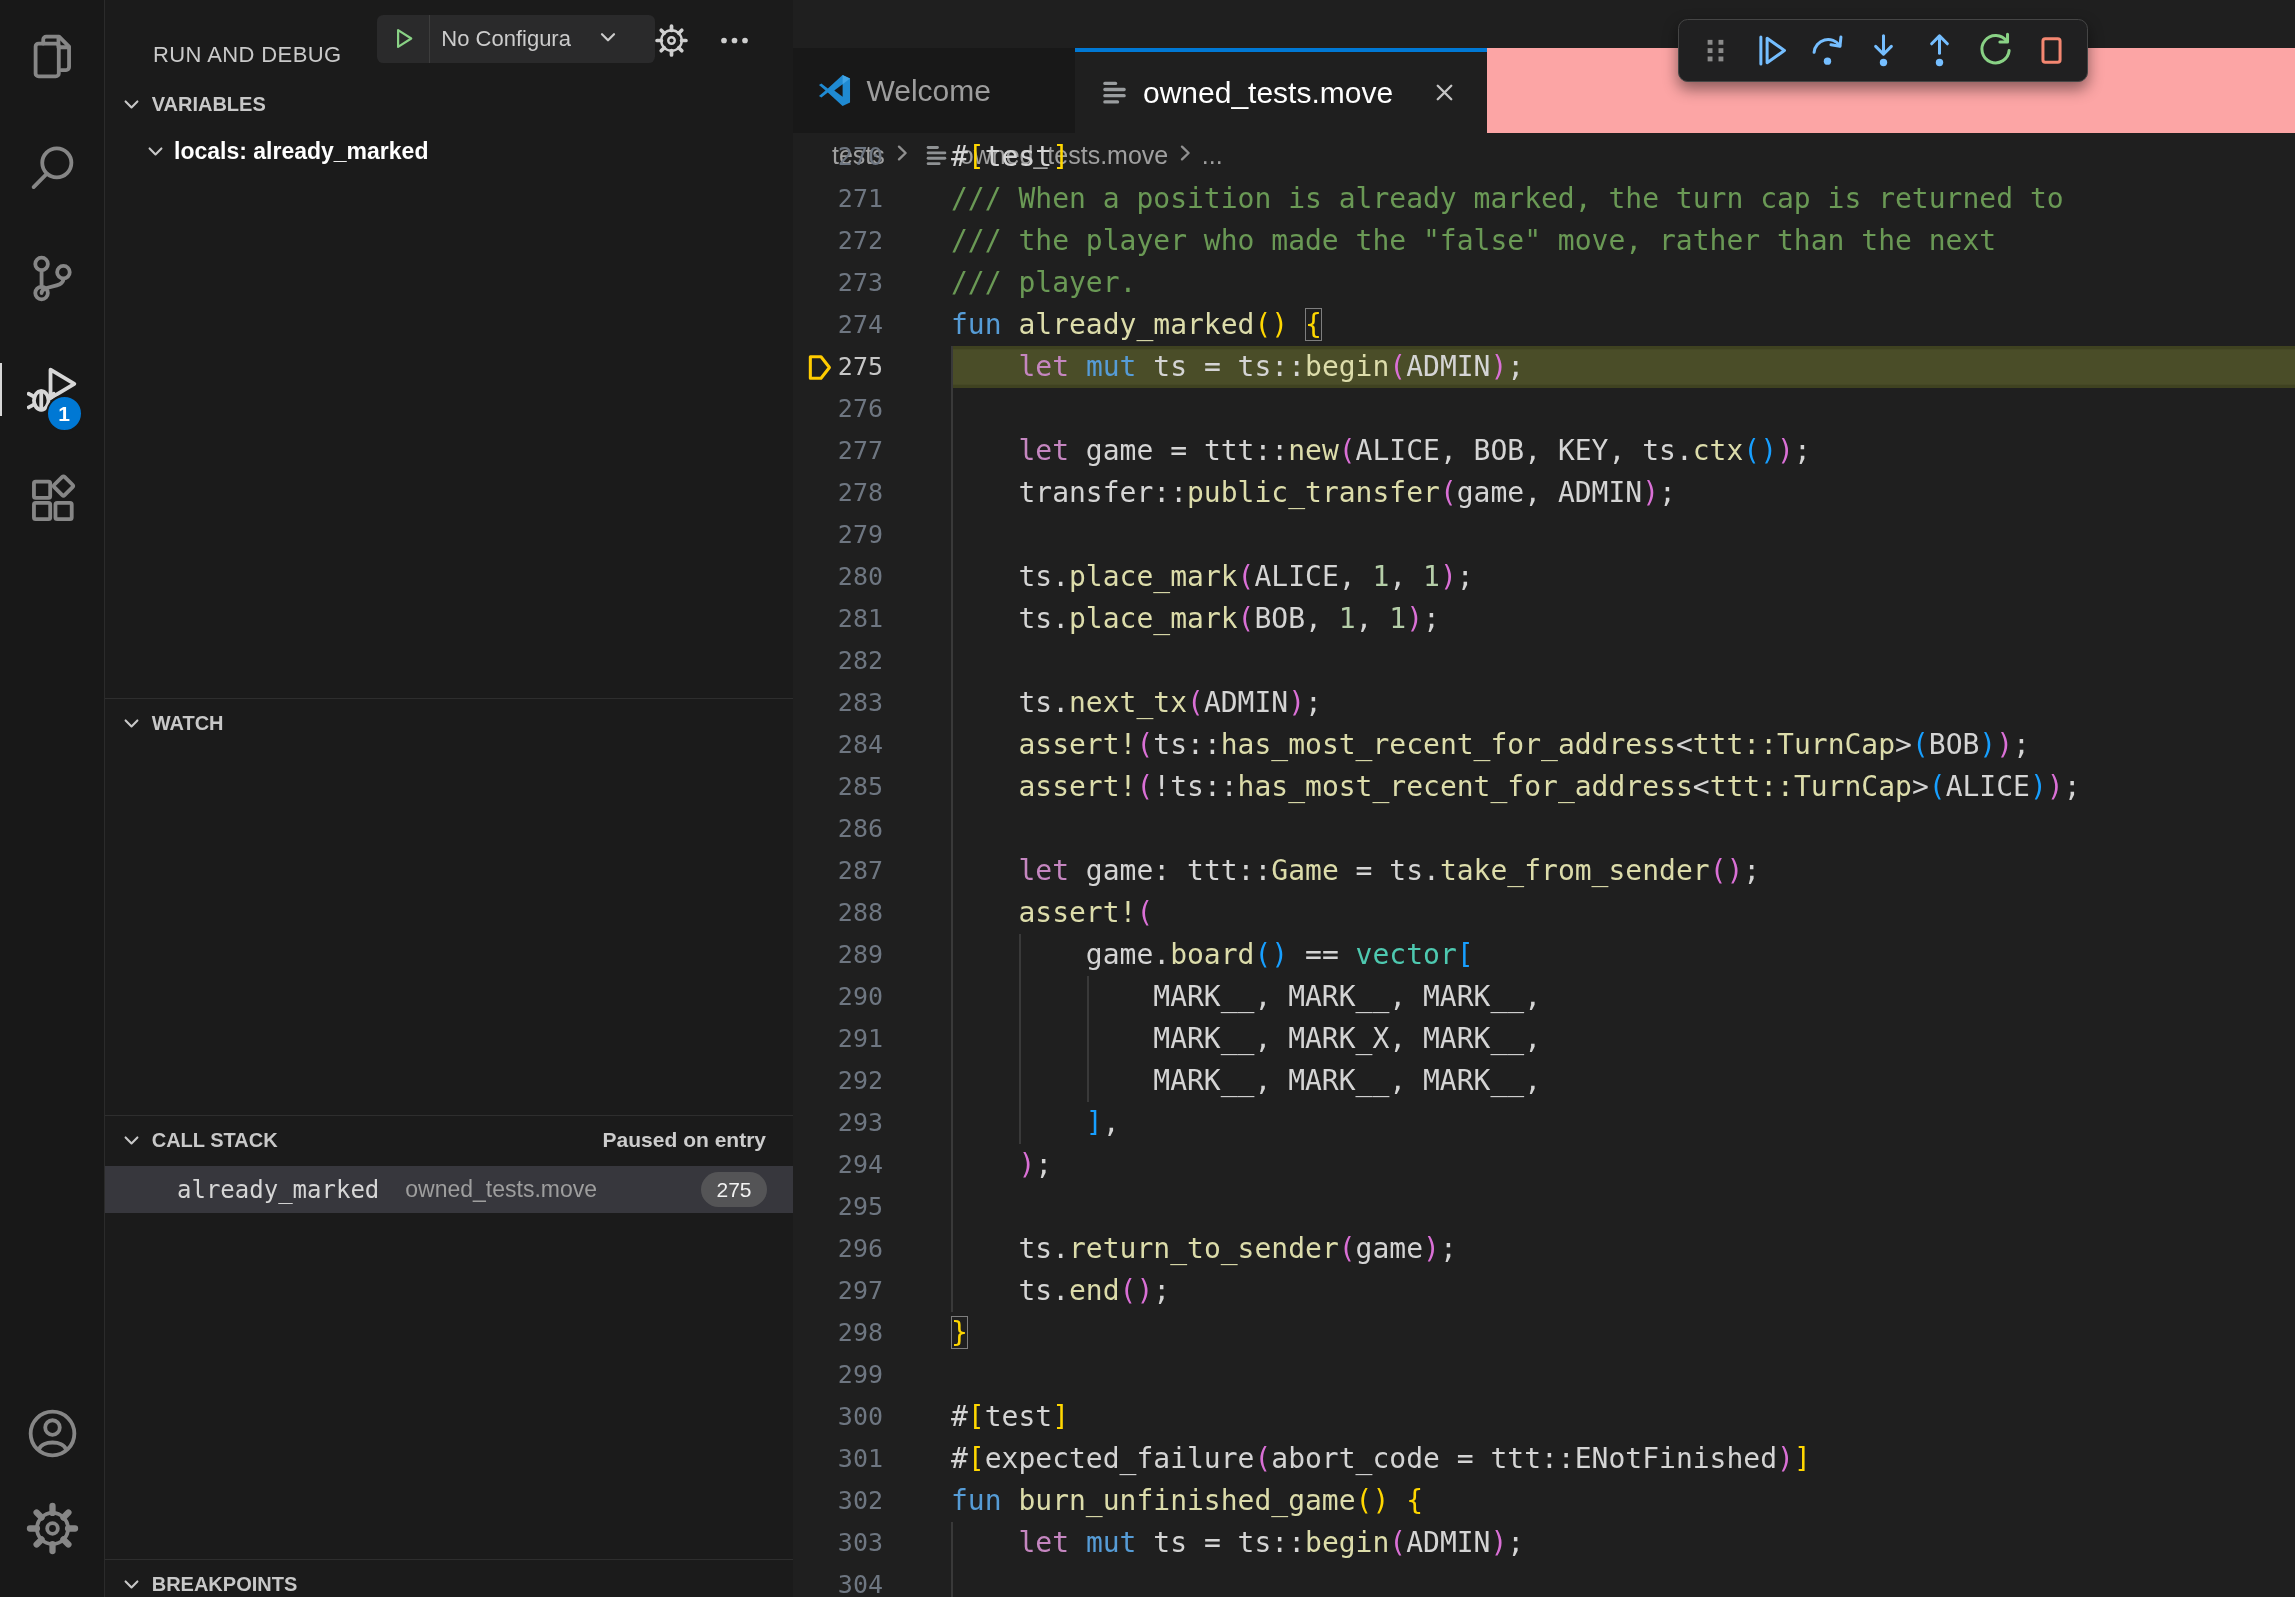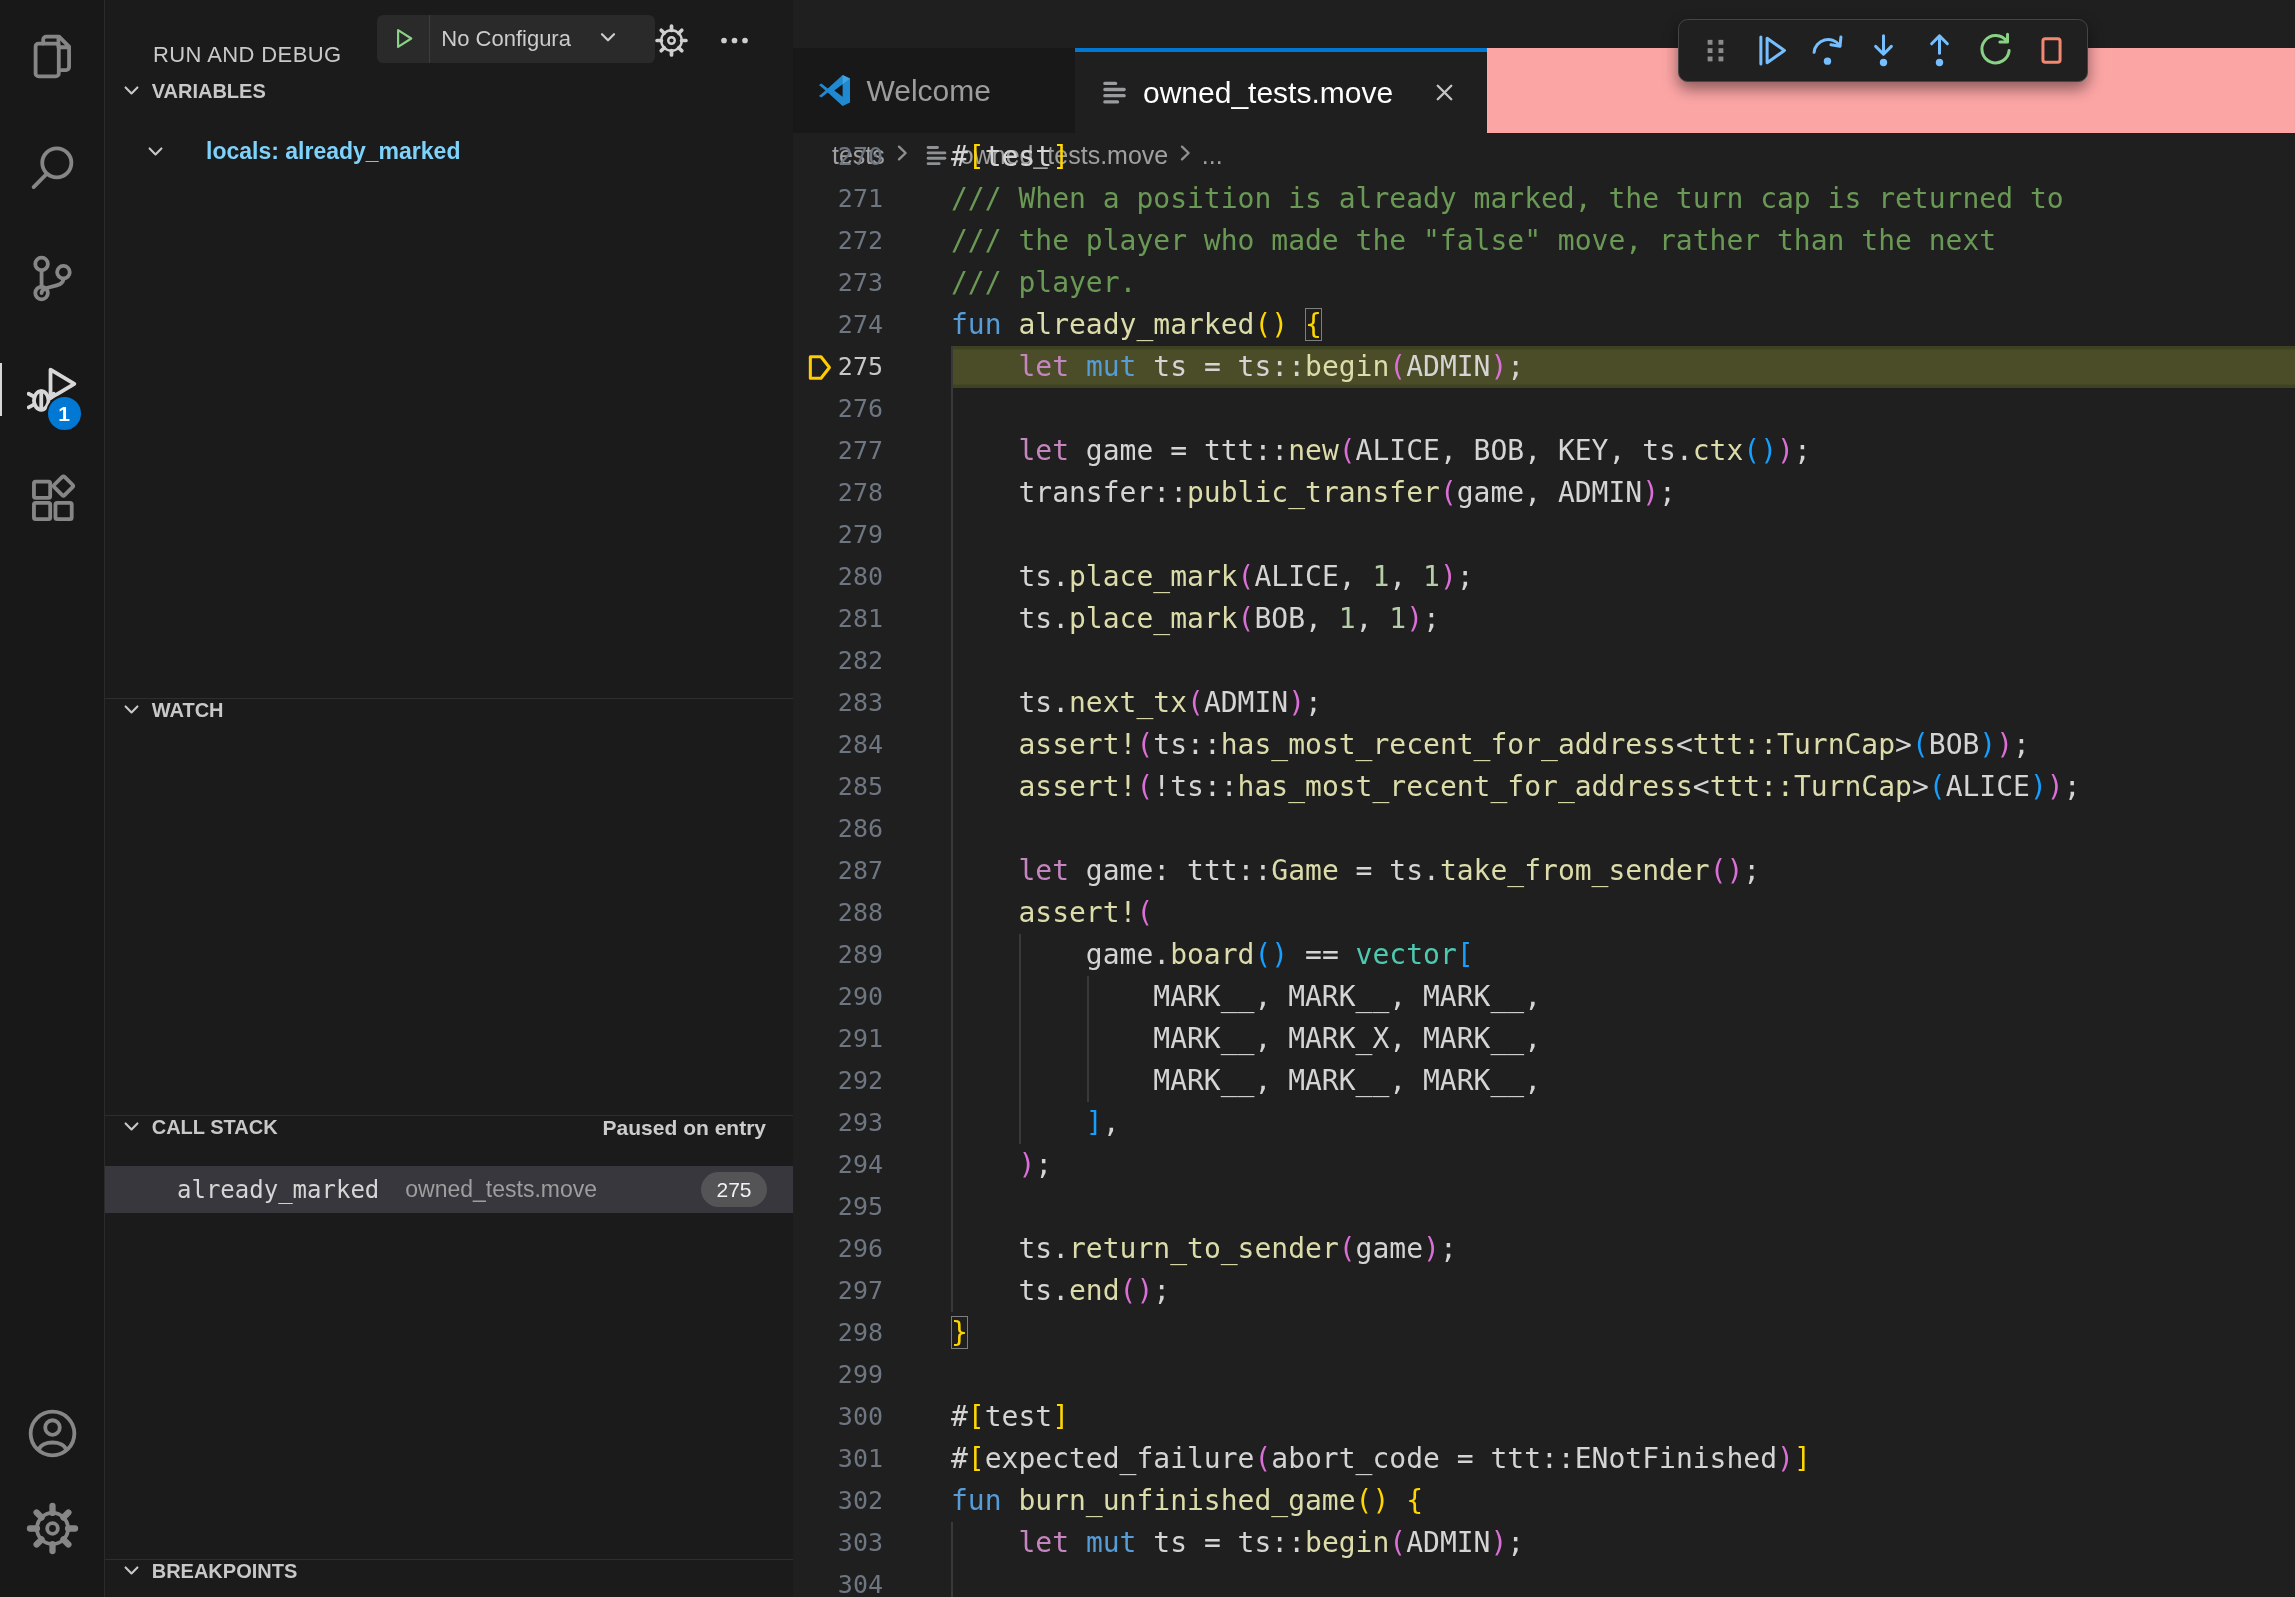--- a/index.html
+++ b/index.html
@@ -42,29 +42,29 @@
   .sb-action{ position:absolute; top:21px; width:39px; height:39px; display:flex; align-items:center; justify-content:center; cursor:pointer; }
   .sb-action svg{ width:35px; height:35px; stroke:#cfcfcf; fill:none; stroke-width:1.1; stroke-linecap:round; }
   #sb-gear{ left:547px; }
   #sb-more{ left:610px; }
   .sec{ position:absolute; left:0; right:0; }
   #sec-variables{ top:80px; height:618px; }
   #sec-watch{ top:698px; height:417px; border-top:0.8px solid #2e2e2e; }
   #sec-callstack{ top:1115px; height:444px; border-top:0.8px solid #2e2e2e; }
   #sec-breakpoints{ top:1559px; bottom:12px; border-top:0.8px solid #2e2e2e; }
   .sec-header{
-    height:48px; display:flex; padding:0 27px 0 16px;
+    height:48px; display:flex; align-items:center; padding:0 27px 0 16px;
     font-weight:700; font-size:20px; color:#c8c8c8; cursor:pointer;
   }
   .sec-header .chev{ width:21px; height:21px; margin-right:9.7px; flex:none; }
   .chev svg{ width:21px; height:21px; stroke:#c8c8c8; fill:none; stroke-width:1.6; stroke-linecap:round; stroke-linejoin:round; }
   .sec-status{ margin-left:auto; font-size:21px; font-weight:700; color:#cccccc; }
   .tree-row{
     height:47px; display:flex; align-items:center; padding-left:40px;
-    font-size:23px; font-weight:600; color:#7dd3fc; cursor:pointer;gap:32px;
+    font-size:23px; font-weight:600; color:#ffffff; cursor:pointer;
   }
   .tree-row .chev{ width:21px; height:21px; margin-right:8px; }
   .frame-row{
     height:47px; margin-top:2.4px; display:flex; align-items:center; padding:0 26px 0 72px;
     background:#37373d; cursor:pointer;
   }
   .frame-name{ font-family:"DejaVu Sans Mono", monospace; font-size:24px; color:#d6d6d6; }
   .frame-file{ margin-left:26px; font-size:23px; color:#9e9e9e; }
   .frame-line-badge{
     margin-left:auto; min-width:66px; height:35px; padding:0 14.5px; border-radius:17.7px;

